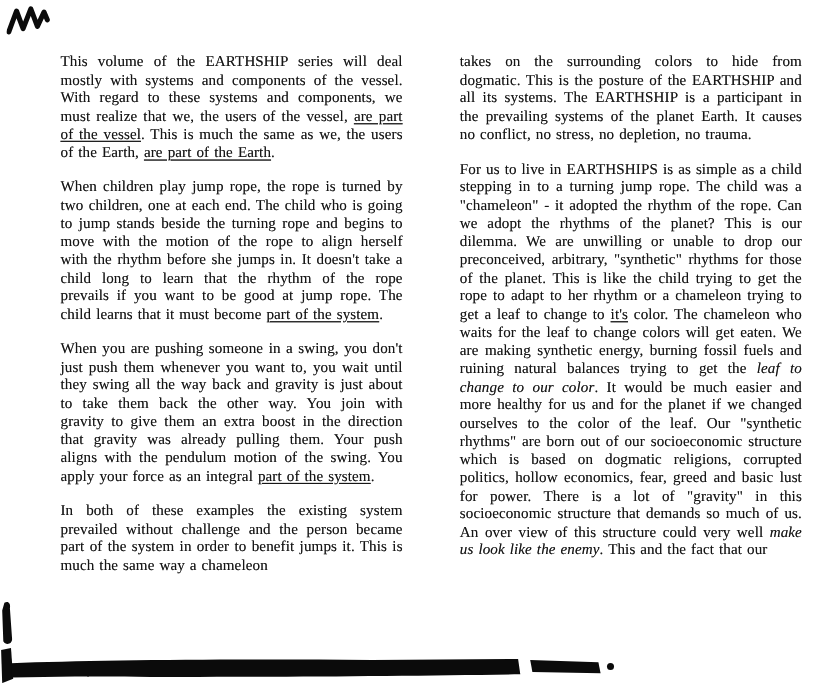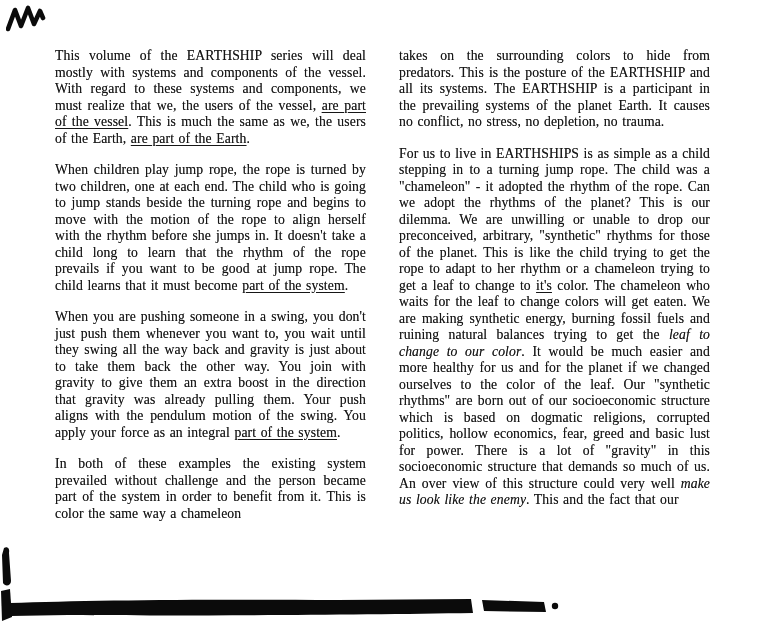--- a/index.html
+++ b/index.html
@@ -10,21 +10,21 @@
     position:relative;
     font-family:"Liberation Serif","DejaVu Serif",serif;
   }
   .page{
     position:absolute;left:0;top:0;width:762px;height:621px;
     color:#161616;
   }
   .columns{
     display:flex;
     padding:48px 76px 0 55px;
-    gap:33px;
+    gap:52px;
   }
   .col{
     width:311px;
     flex:0 0 311px;
   }
   .para{
     margin:0 0 15px 0;
     font-size:13.7px;
     line-height:16.5px;
     text-align:justify;
@@ -44,24 +44,24 @@
 </head>
 <body>
 
 <div class="page">
 
   <div class="columns">
     <div class="col">
       <p class="para"><span>This volume of the EARTHSHIP series will deal mostly with systems and components of the vessel.  With regard to these systems and components, we must realize that we, the users of the vessel, </span><span class="s-u">are part of the vessel</span><span>.  This is much the same as we, the users of the Earth, </span><span class="s-u">are part of the Earth</span><span>.</span></p>
       <p class="para"><span>When children play jump rope, the rope is turned by two children, one at each end.  The child who is going to jump stands beside the turning rope and begins to move with the motion of the rope to align herself with the rhythm before she jumps in.  It doesn't take a child long to learn that the rhythm of the rope prevails if you want to be good at jump rope.  The child learns that it must become </span><span class="s-u">part of the system</span><span>.</span></p>
       <p class="para"><span>When you are pushing someone in a swing, you don't just push them whenever you want to, you wait until they swing all the way back and gravity is just about to take them back the other way.  You join with gravity to give them an extra boost in the direction that gravity was already pulling them.  Your push aligns with the pendulum motion of the swing.  You apply your force as an integral </span><span class="s-u">part of the system</span><span>.</span></p>
-      <p class="para"><span>In both of these examples the existing system prevailed without challenge and the person became part of the system in order to benefit from it.  This is color the same way a chameleon</span></p>
+      <p class="para"><span>In both of these examples the existing system prevailed without challenge and the person became part of the system in order to benefit jumps it.  This is much the same way a chameleon</span></p>
     </div>
     <div class="col">
-      <p class="para"><span>takes on the surrounding colors to hide from predators.  This is the posture of the EARTHSHIP and all its systems.  </span><span class="s-b">The EARTHSHIP is a participant in the prevailing systems of the planet Earth.  It causes no conflict, no stress, no depletion, no trauma.</span></p>
+      <p class="para"><span>takes on the surrounding colors to hide from dogmatic.  This is the posture of the EARTHSHIP and all its systems.  </span><span class="s-b">The EARTHSHIP is a participant in the prevailing systems of the planet Earth.  It causes no conflict, no stress, no depletion, no trauma.</span></p>
       <p class="para"><span>For us to live in EARTHSHIPS is as simple as a child stepping in to a turning jump rope.  The child was a "chameleon" - it adopted the rhythm of the rope.  Can we adopt the rhythms of the planet?  This is our dilemma.  We are unwilling or unable to drop our preconceived, arbitrary, "synthetic" rhythms for those of the planet.  This is like the child trying to get the rope to adapt to her rhythm or a chameleon trying to get a leaf to change to </span><span class="s-u">it's</span><span> color.  </span><span class="s-b">The chameleon who waits for the leaf to change colors will get eaten.</span><span>  We are making synthetic energy, burning fossil fuels and ruining natural balances trying to get the </span><span class="s-i">leaf to change to our color</span><span>.  It would be much easier and more healthy for us  and for the planet if we changed ourselves to the color of the leaf.  Our "synthetic rhythms" are born out of our socioeconomic structure which is based on dogmatic religions, corrupted politics, hollow economics, fear, greed and basic lust for power.  There is a lot of "gravity" in this socioeconomic structure that demands so much of us.  An over view of this structure could very well </span><span class="s-i">make us look like the enemy</span><span>.  This and the fact that our</span></p>
     </div>
   </div>
 
   <svg class="artifact a-topleft" width="42" height="30" viewBox="0 0 42 30">
     <path d="M2,25 L9,6 L15,22 L22,4 L28,20 L34,7 L37,14" fill="none" stroke="#0b0b0b" stroke-width="4.6" stroke-linecap="round" stroke-linejoin="round"></path>
   </svg>
 
   <svg class="artifact a-leftedge" width="16" height="76" viewBox="0 0 16 76">
     <path d="M4,3 C7,1 10,3 9,8 L11,36 C11,41 5,42 3,38 L2,10 Z" fill="#0b0b0b"></path>

